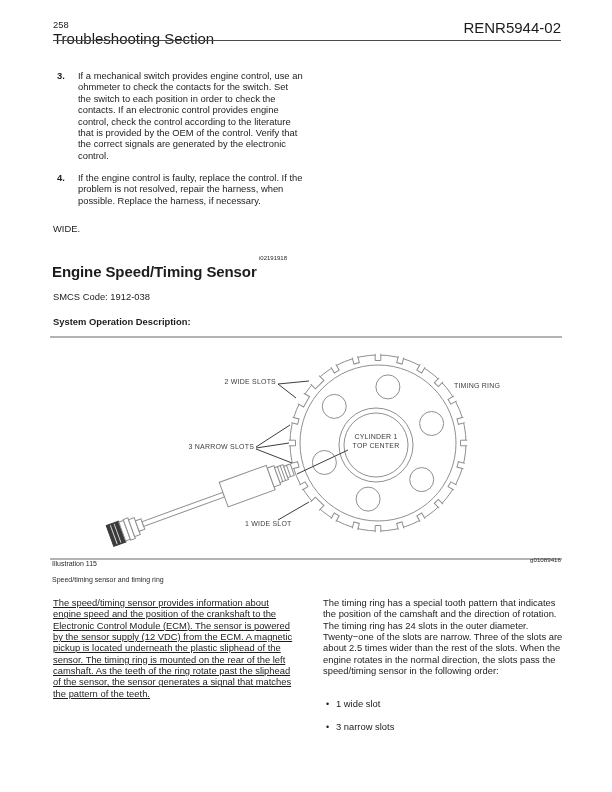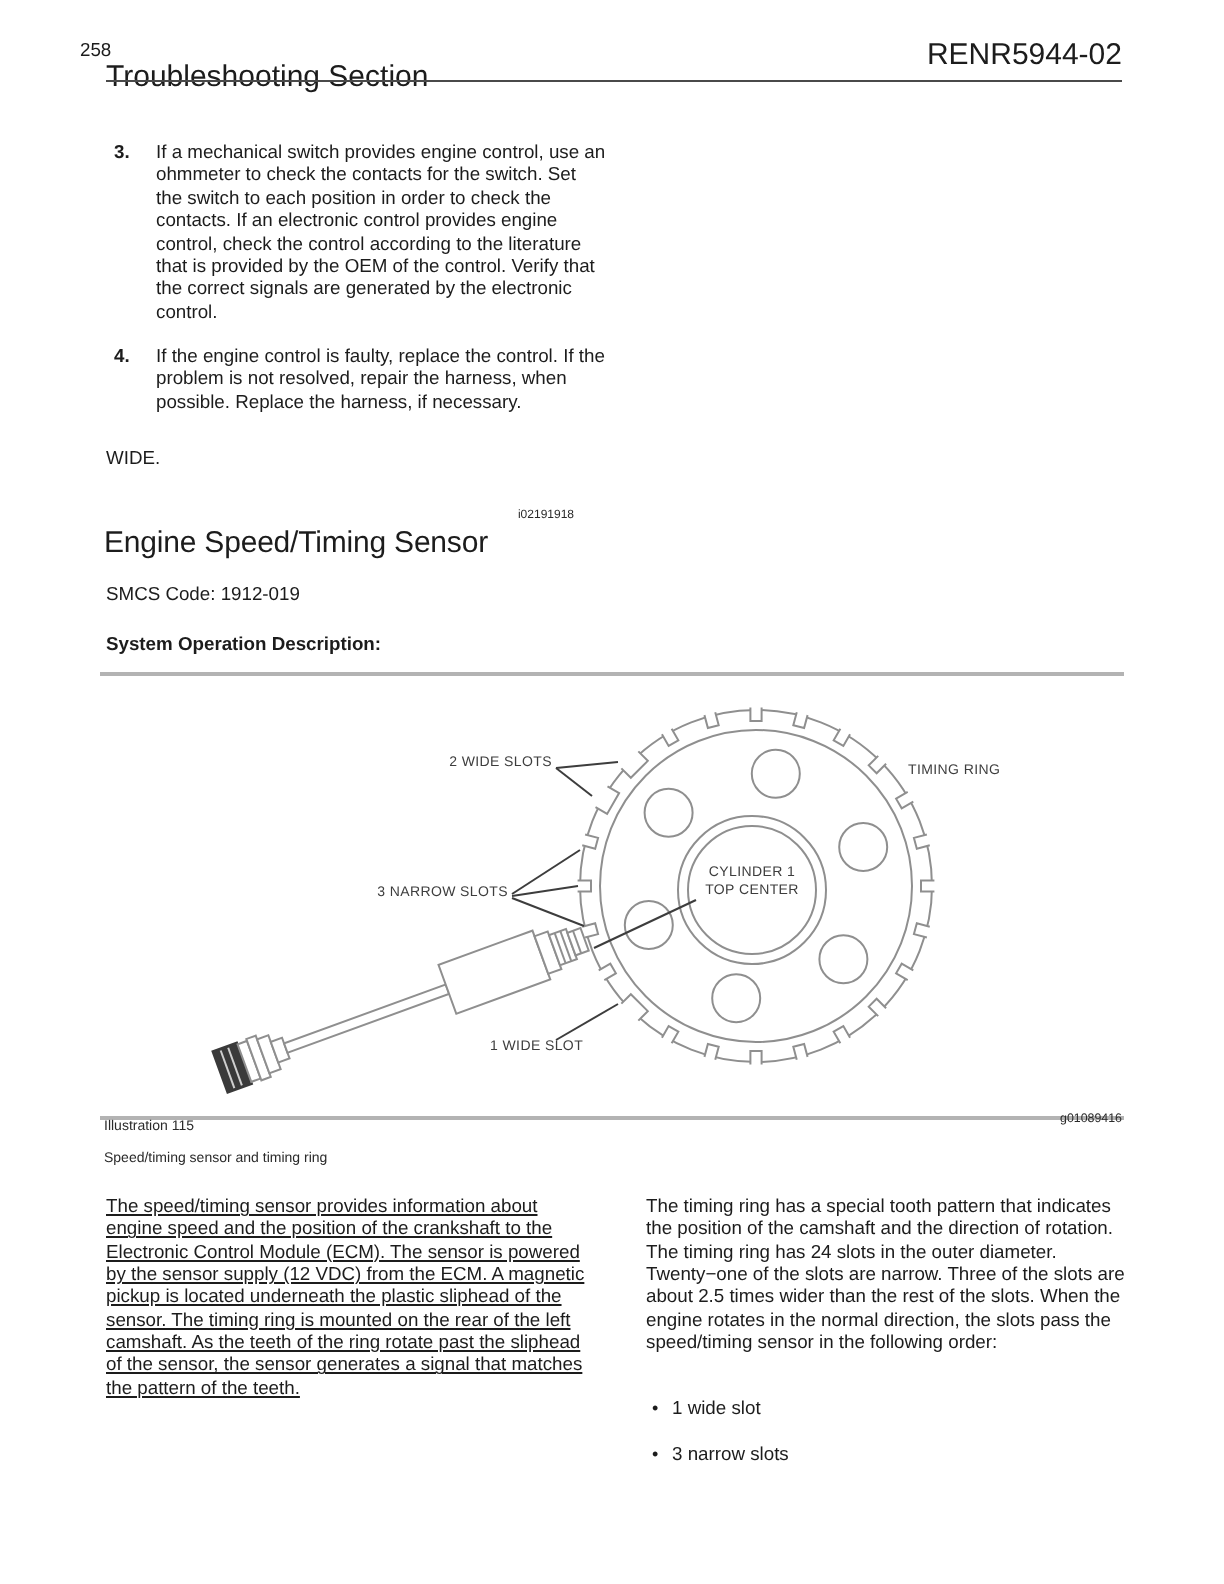--- a/index.html
+++ b/index.html
@@ -3,31 +3,31 @@
 <meta charset="utf-8">
 <style>
   html,body{margin:0;padding:0;background:#e8e8e8;}
   .page{
     position:relative;width:612px;height:792px;background:#ffffff;
     font-family:"Liberation Sans","DejaVu Sans",sans-serif;color:#1c1c1c;
     overflow:hidden;margin:0 auto;
   }
   .abs{position:absolute;}
   
-  .hdr-num{left:40px;top:19px;font-size:9.4px;text-align:center;}
+  .hdr-num{left:53px;top:19px;font-size:9.4px;text-align:center;}
   .hdr-sec{left:53px;top:30px;font-size:15px;}
   .hdr-code{left:362px;top:19px;width:199px;text-align:right;font-size:15px;}
   .hdr-rule{left:53px;top:40px;width:508px;height:0;border-top:1.3px solid #4a4a4a;}
   
   .step{left:53px;width:242px;font-size:9.4px;line-height:11.4px;}
   .step .num{position:absolute;left:4px;top:0;font-weight:bold;}
   .step .stext{display:block;margin-left:25px;width:225px;}
   .stop{left:53px;top:223px;font-size:9.4px;}
   .art-id{left:53px;top:255px;width:234px;text-align:right;font-size:6px;color:#2a2a2a;}
-  .h1{left:52px;top:263px;font-size:15px;font-weight:normal;letter-spacing:-0.1px;}
+  .h1{left:52px;top:263px;font-size:15px;font-weight:bold;letter-spacing:-0.1px;}
   .smcs{left:53px;top:291px;font-size:9.4px;}
   .smcs .lbl{font-weight:normal;}
   .sysop{left:53px;top:316px;font-size:9.4px;font-weight:bold;text-align:center;}
   
   .figure{
     left:50px;top:336px;width:512px;height:220px;
     border-top:2px solid #b3b3b3;border-bottom:2px solid #b3b3b3;
     background:#fff;
   }
   .figure svg{position:absolute;left:0;top:0;}
@@ -69,21 +69,21 @@
     <span class="stext">If the engine control is faulty, replace the control. If the problem is not resolved, repair the harness, when possible. Replace the harness, if necessary.</span>
   </div>
 
   <div class="abs stop">WIDE.</div>
   <div class="abs art-id">i02191918</div>
 
   <div class="abs h1">Engine Speed/Timing Sensor</div>
 
   <div class="abs smcs">
     <span class="lbl">SMCS Code:</span>
-    <span>1912-019</span>
+    <span>1912-038</span>
   </div>
 
   <div class="abs sysop">System Operation Description:</div>
 
   <div class="abs figure">
     <svg id="fig-svg" viewBox="0 0 512 220" width="512" height="220">
 
       <g stroke="#8f8f8f" fill="none" stroke-width="1">
         <circle cx="328" cy="105" r="88"></circle>
         <circle cx="328" cy="105" r="78"></circle>

